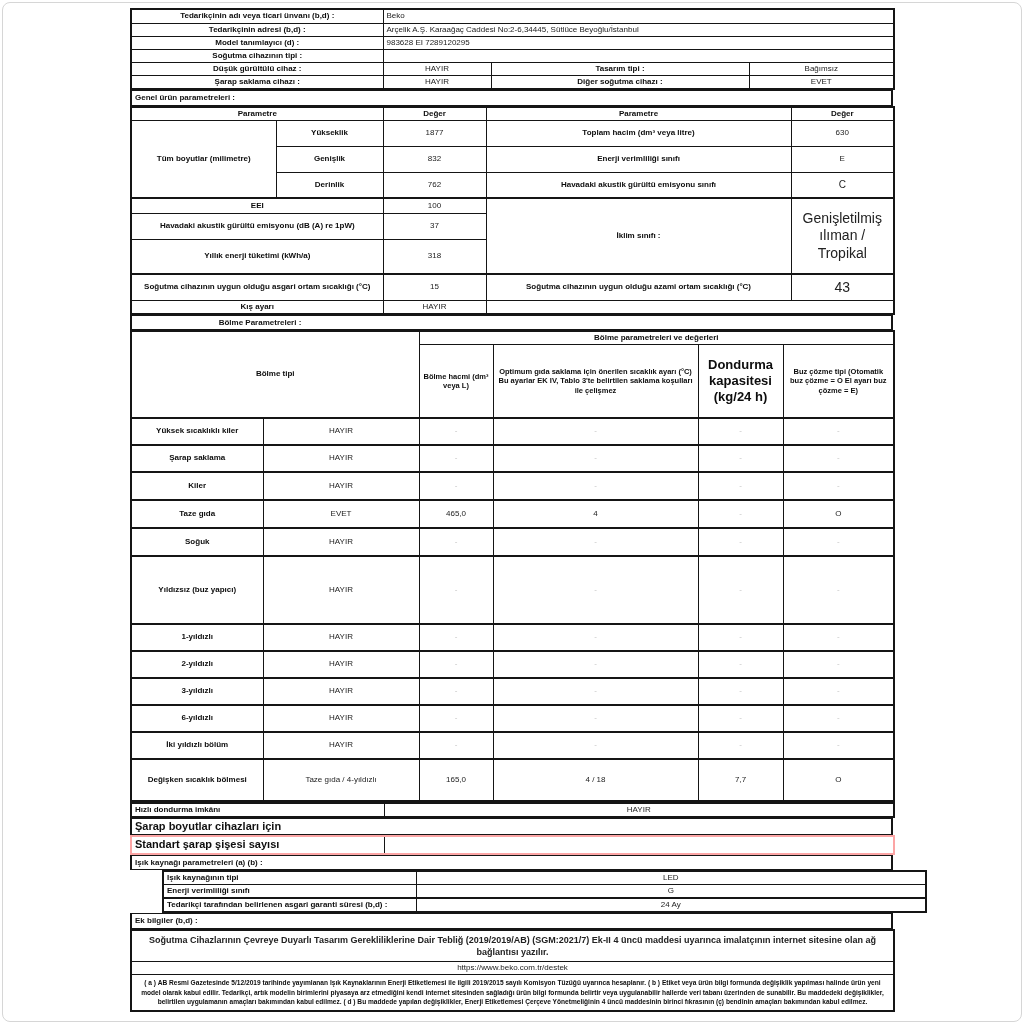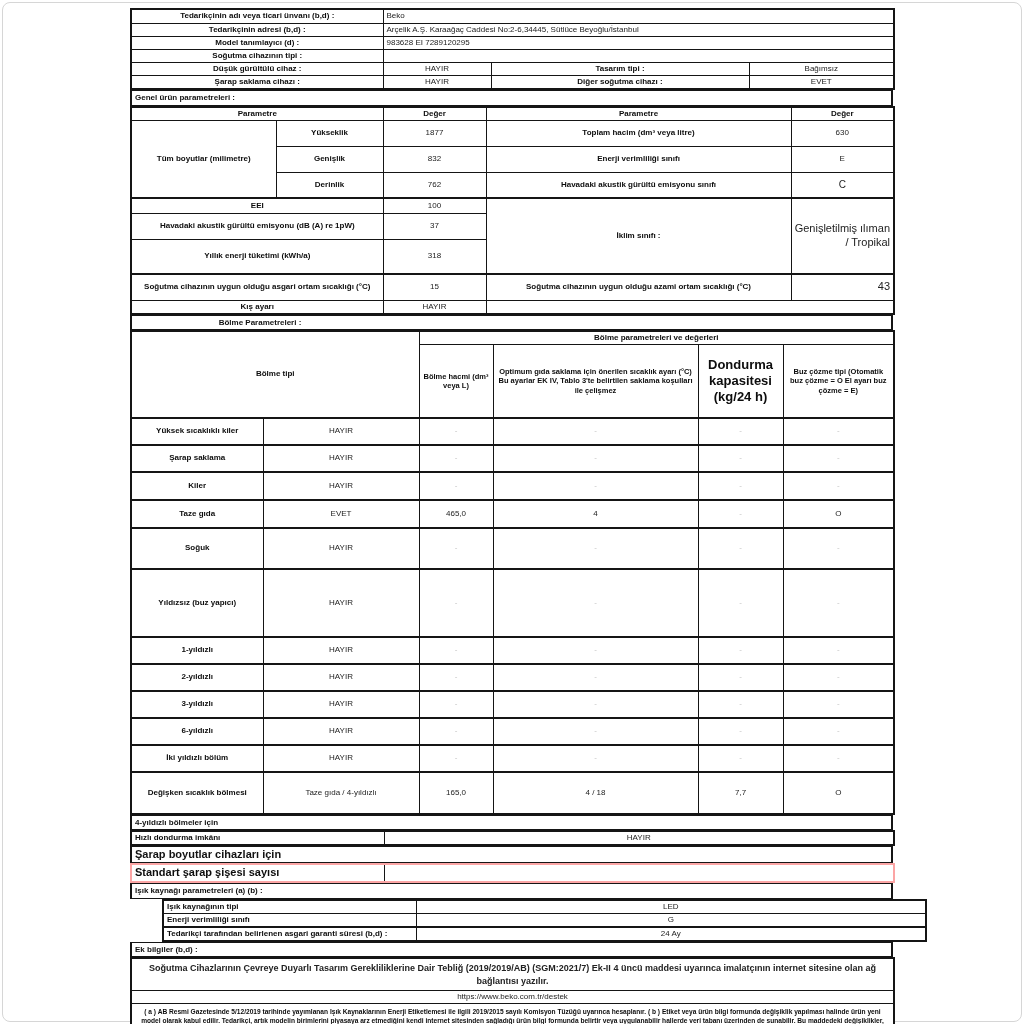--- a/index.html
+++ b/index.html
@@ -15,34 +15,34 @@
   .doc{
     position:absolute;left:130px;top:8px;width:763px;
     background:#fff;
   }
   table{border-collapse:collapse;table-layout:fixed;width:763px;}
   td{border:1px solid #151515;padding:1px 3px;font-size:8px;line-height:1.25;
      vertical-align:middle;overflow:hidden;color:#222;}
   .b{font-weight:bold;color:#0d0d0d;}
   .c{text-align:center;}
   .l{text-align:left;}
-  .big{font-size:11px;text-align:right;}
+  .big{font-size:14px;}
   .med{font-size:10px;}
   .dash{color:#c4c4c4;text-align:center;}
   .secline{
     border-left:2px solid #151515;border-right:2px solid #151515;
     border-top:1px solid #151515;border-bottom:1px solid #151515;
     font-size:8px;font-weight:bold;padding:2px 3px;line-height:1.2;background:#fff;
   }
   .secline.bigger{font-size:11px;padding:1px 3px;}
   .sec-center{width:250px;text-align:center;}
   .outer-t{border:2px solid #151515;}
   .rh13{height:13px;} .rh14{height:14px;} .rh15{height:15px;}
   .rh26{height:26px;} .rh27{height:27px;} .rh28{height:28px;padding-left:16px;}
-  .rh29{height:29px;} .rh35{height:35px;} .rh41{height:41px;}
+  .rh29{height:29px;} .rh35{height:35px;} .rh41{height:28px;}
   .rh42{height:42px;} .rh56{height:68px;} .rh73{height:73px;}
   .notice-cell{font-size:9px;font-weight:bold;text-align:center;padding:3px 8px;line-height:1.35;}
   .url-cell{font-size:8px;text-align:center;}
   .footnote-cell{
     font-size:6.6px;font-weight:bold;text-align:center;line-height:1.45;
     padding:3px 6px;color:#0d0d0d;
   }
   .ttop2 td{border-top-width:2px;}
 </style>
 </head>
@@ -272,21 +272,20 @@
       <td class="b c">Değişken sıcaklık bölmesi</td>
       <td class="c">Taze gıda / 4-yıldızlı</td>
       <td class="c">165,0</td>
       <td class="c">4 /  18</td>
       <td class="c">7,7</td>
       <td class="c">O</td>
     </tr>
   </tbody>
     </table>
 
-  <div class="secline">4-yıldızlı bölmeler için</div>
   <table style="border:2px solid #151515;">
     <colgroup>
         <col style="width:253px">
         <col style="width:510px">
       </colgroup>
     <tbody>
         <tr class="rh13">
       <td class="b l">Hızlı dondurma imkânı</td>
       <td class="c">HAYIR</td>
     </tr>

